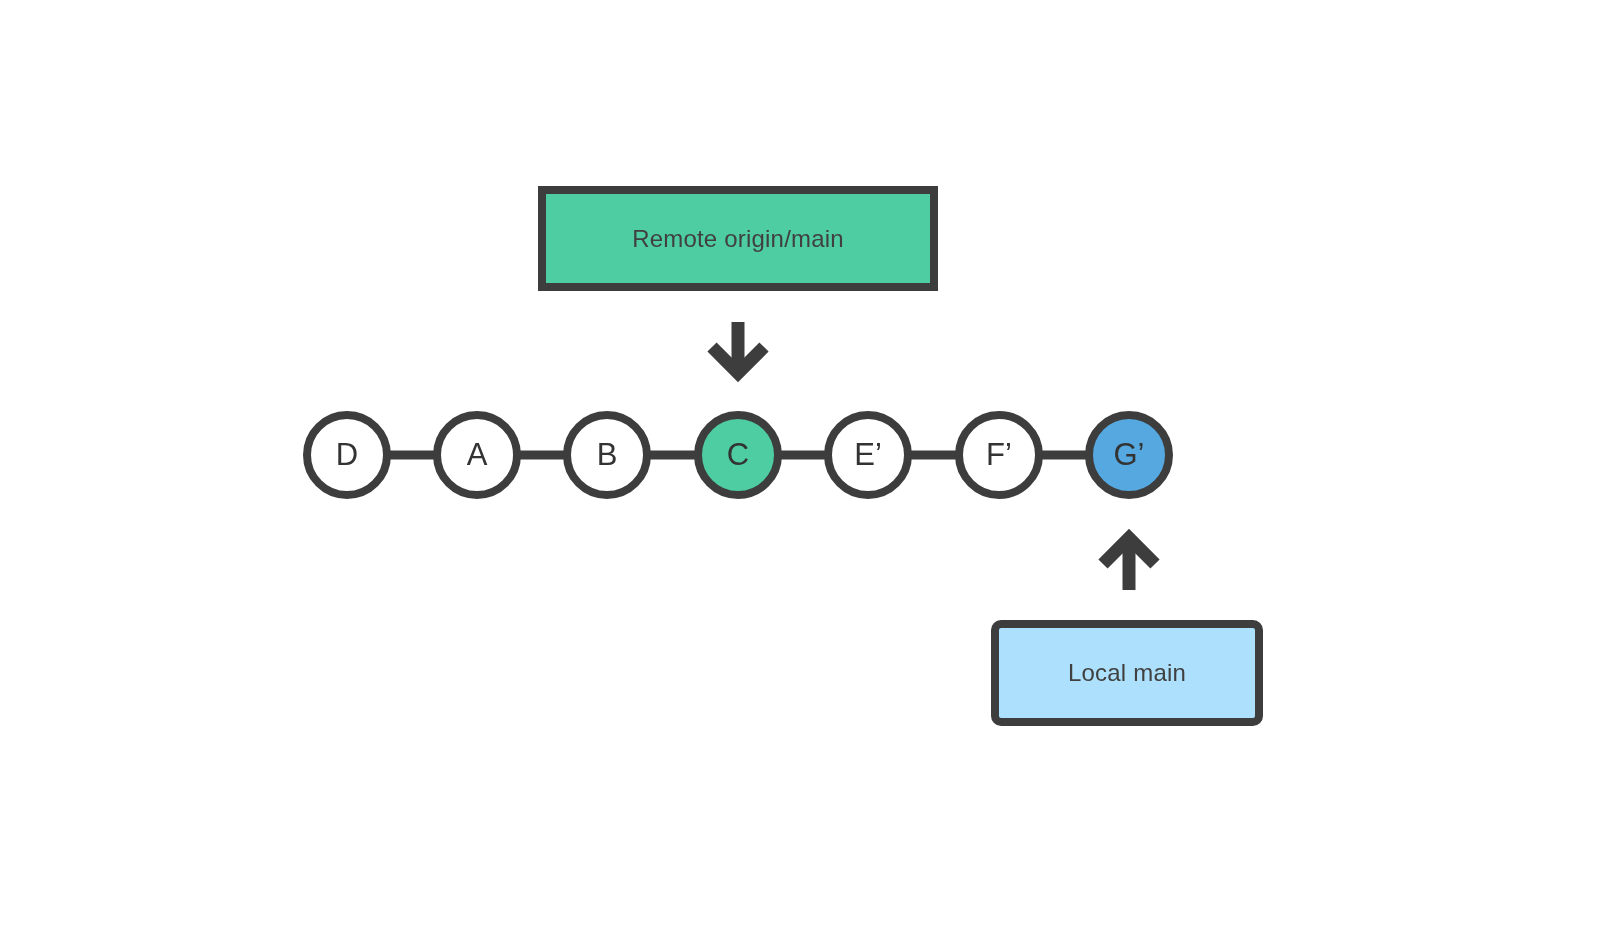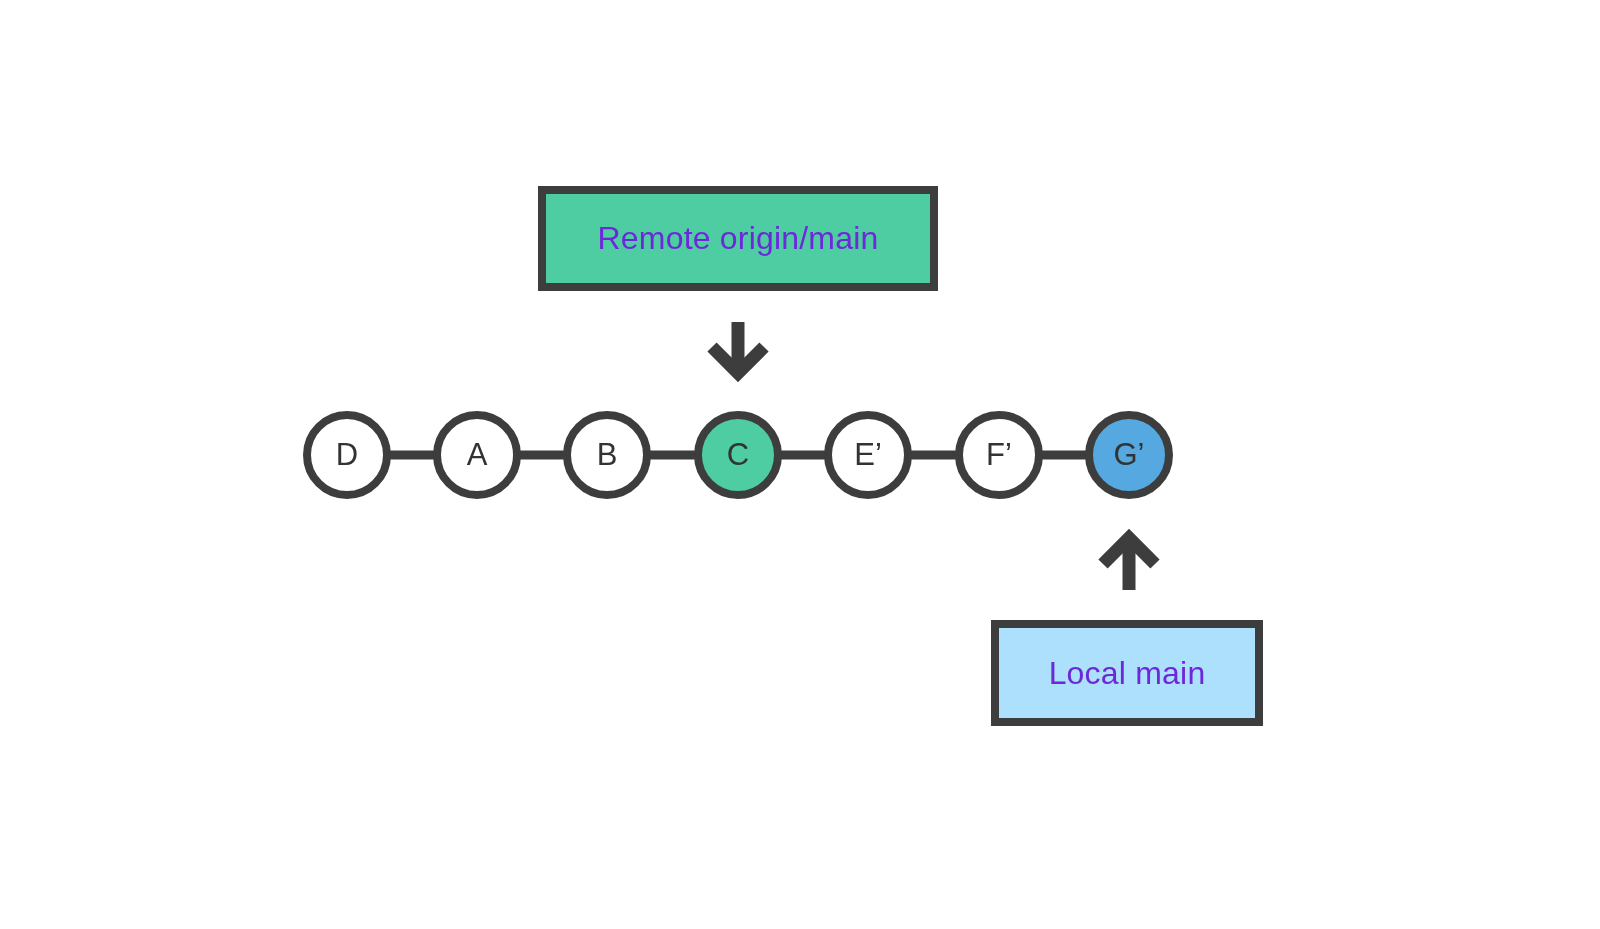--- a/index.html
+++ b/index.html
@@ -23,23 +23,23 @@
   }
 
   
   .label-box {
     position: absolute;
     box-sizing: border-box;
     border: 8px solid #3d3d3d;
     display: flex;
     align-items: center;
     justify-content: center;
-    font-size: 32px;
+    font-size: 24px;
     letter-spacing: 0.2px;
-    color: #6d28d9;
+    color: #404040;
     white-space: nowrap;
   }
   #remote-box {
     left: 538px;
     top: 186px;
     width: 400px;
     height: 105px;
   }
   #local-box {
     left: 991px;
@@ -71,21 +71,21 @@
 </style>
 </head>
 <body>
 
 <div id="stage">
 
   <div id="remote-box" class="label-box" style="background:#4ecda2;">
     <span>Remote origin/main</span>
   </div>
 
-  <div id="local-box" class="label-box" style="background:#ace0fc;">
+  <div id="local-box" class="label-box" style="background:#ace0fc;border-radius:10px;">
     <span>Local main</span>
   </div>
 
   <svg id="chain" viewBox="0 0 1600 929" xmlns="http://www.w3.org/2000/svg">
 
     <g stroke="#3d3d3d" stroke-width="9" stroke-linecap="butt">
       <line x1="388" y1="455" x2="436" y2="455"></line>
       <line x1="518" y1="455" x2="566" y2="455"></line>
       <line x1="648" y1="455" x2="697" y2="455"></line>
       <line x1="779" y1="455" x2="827" y2="455"></line>

